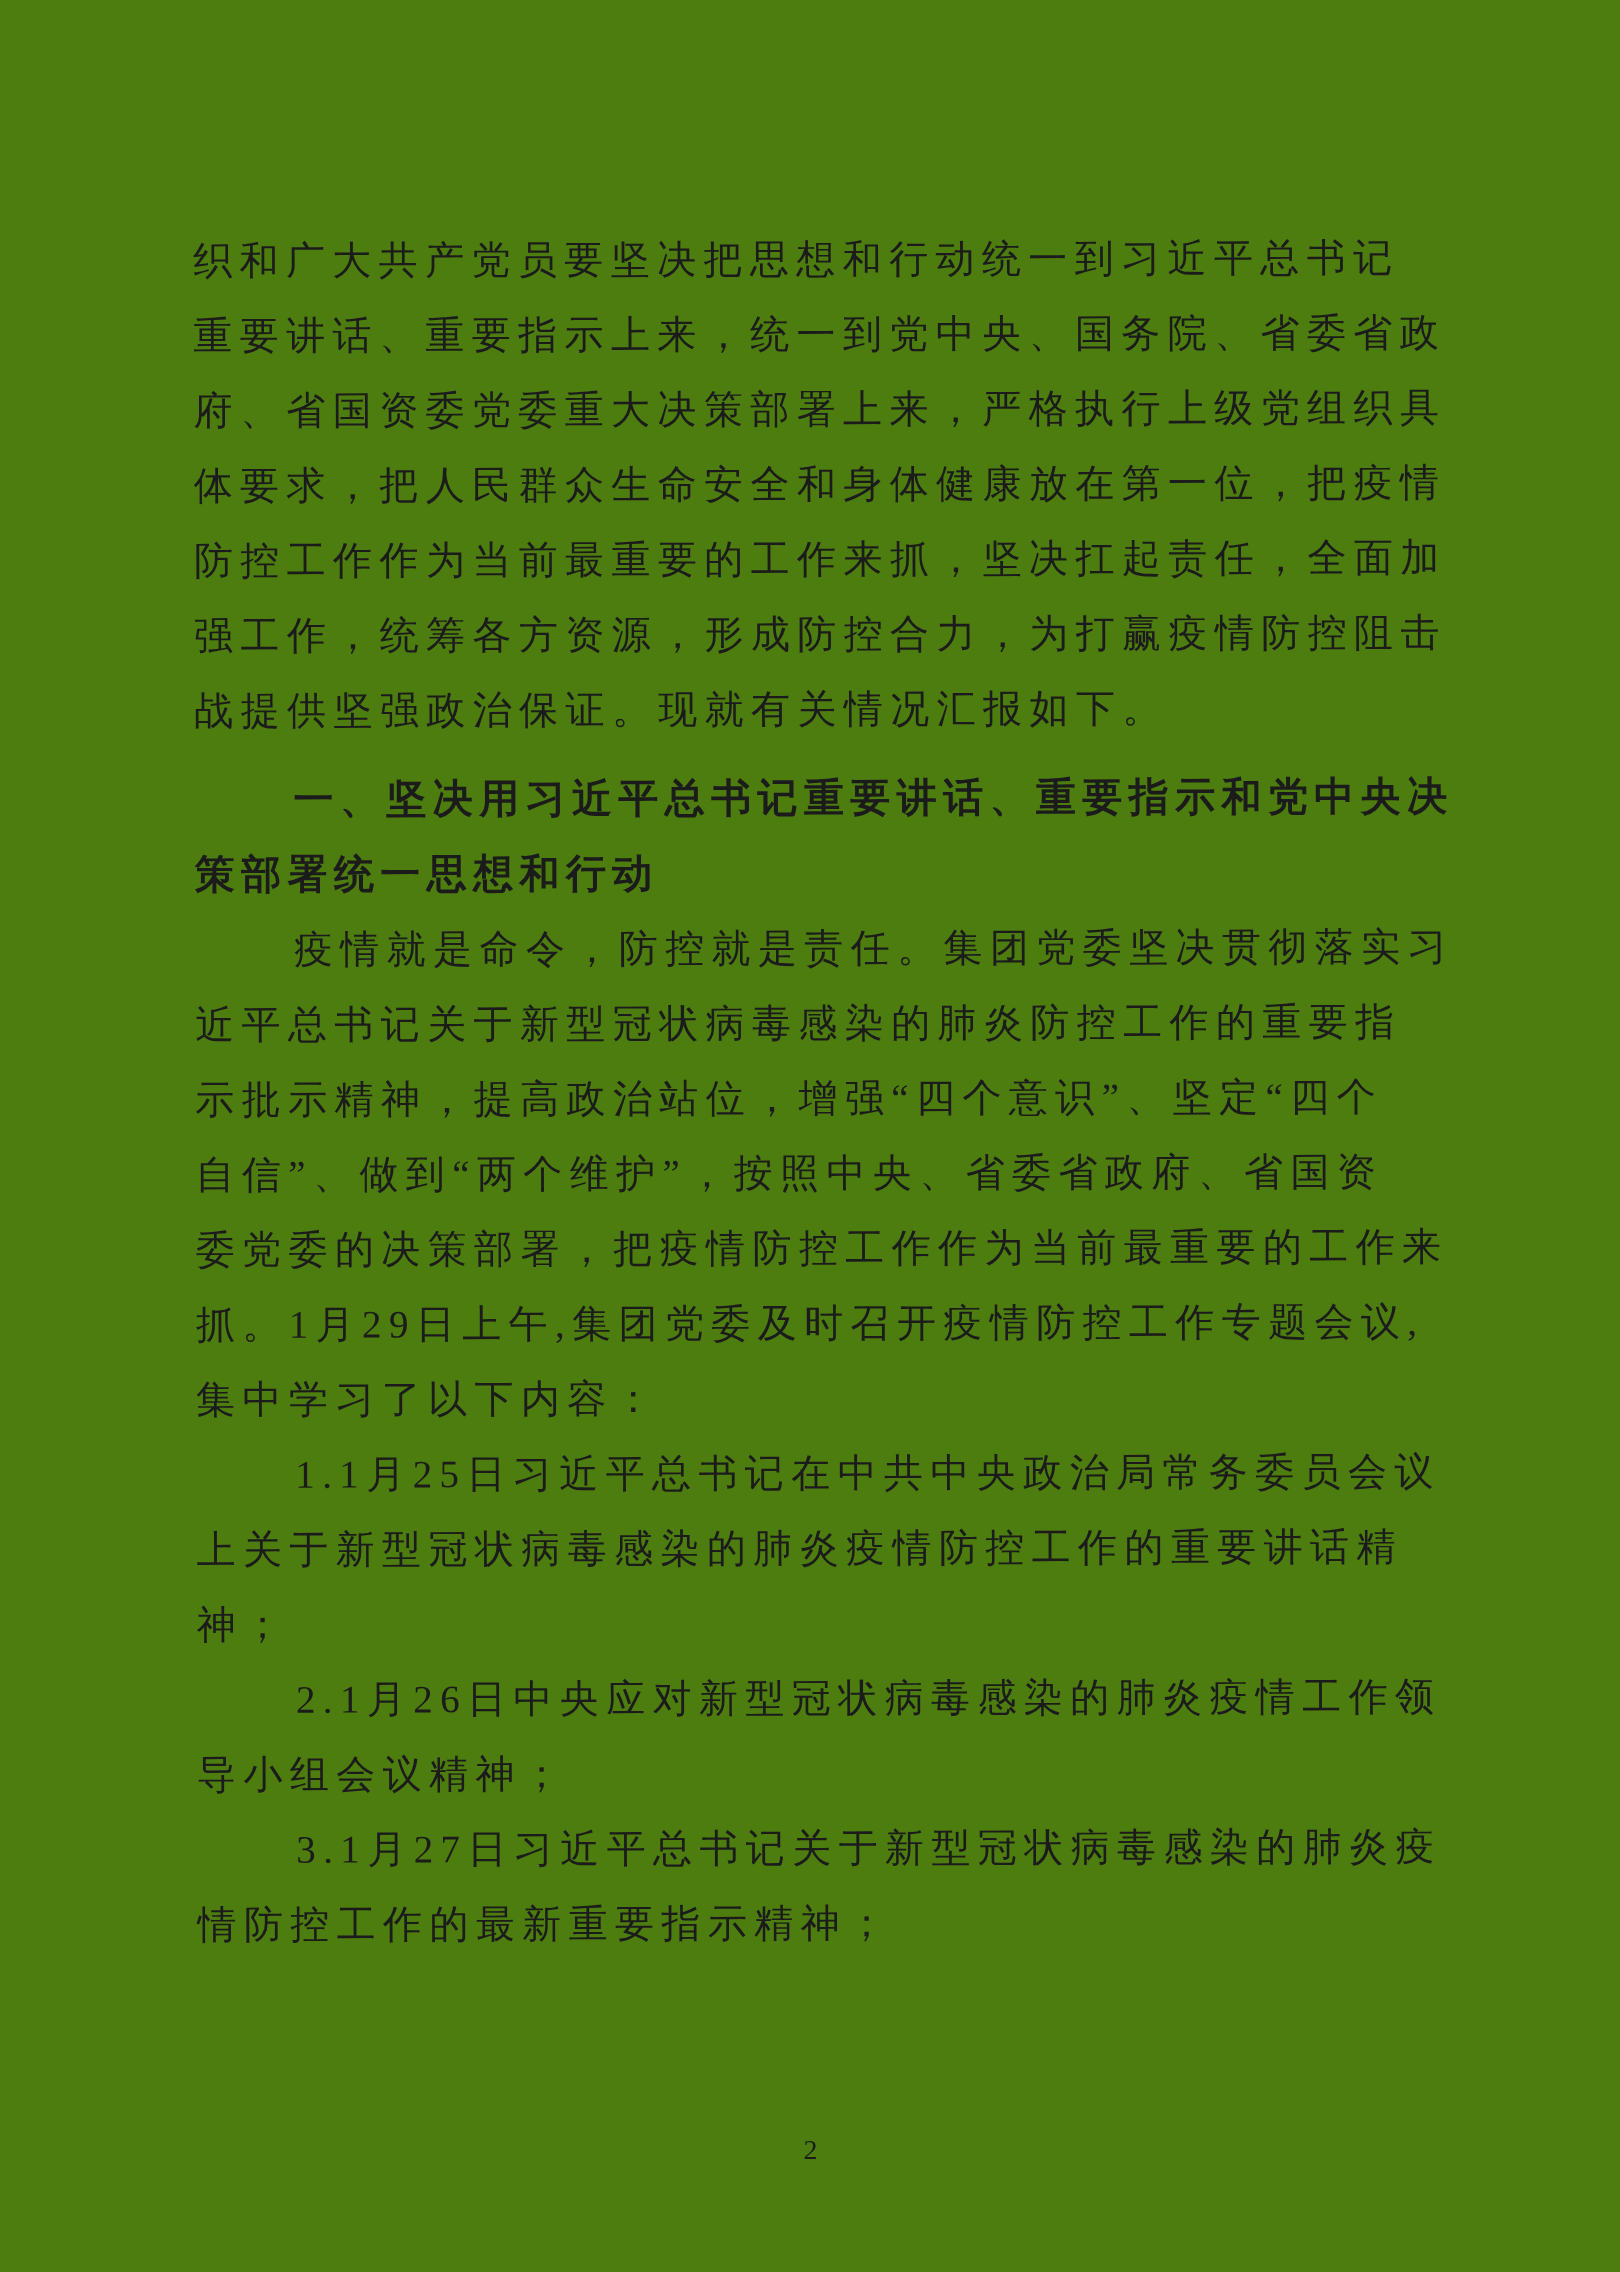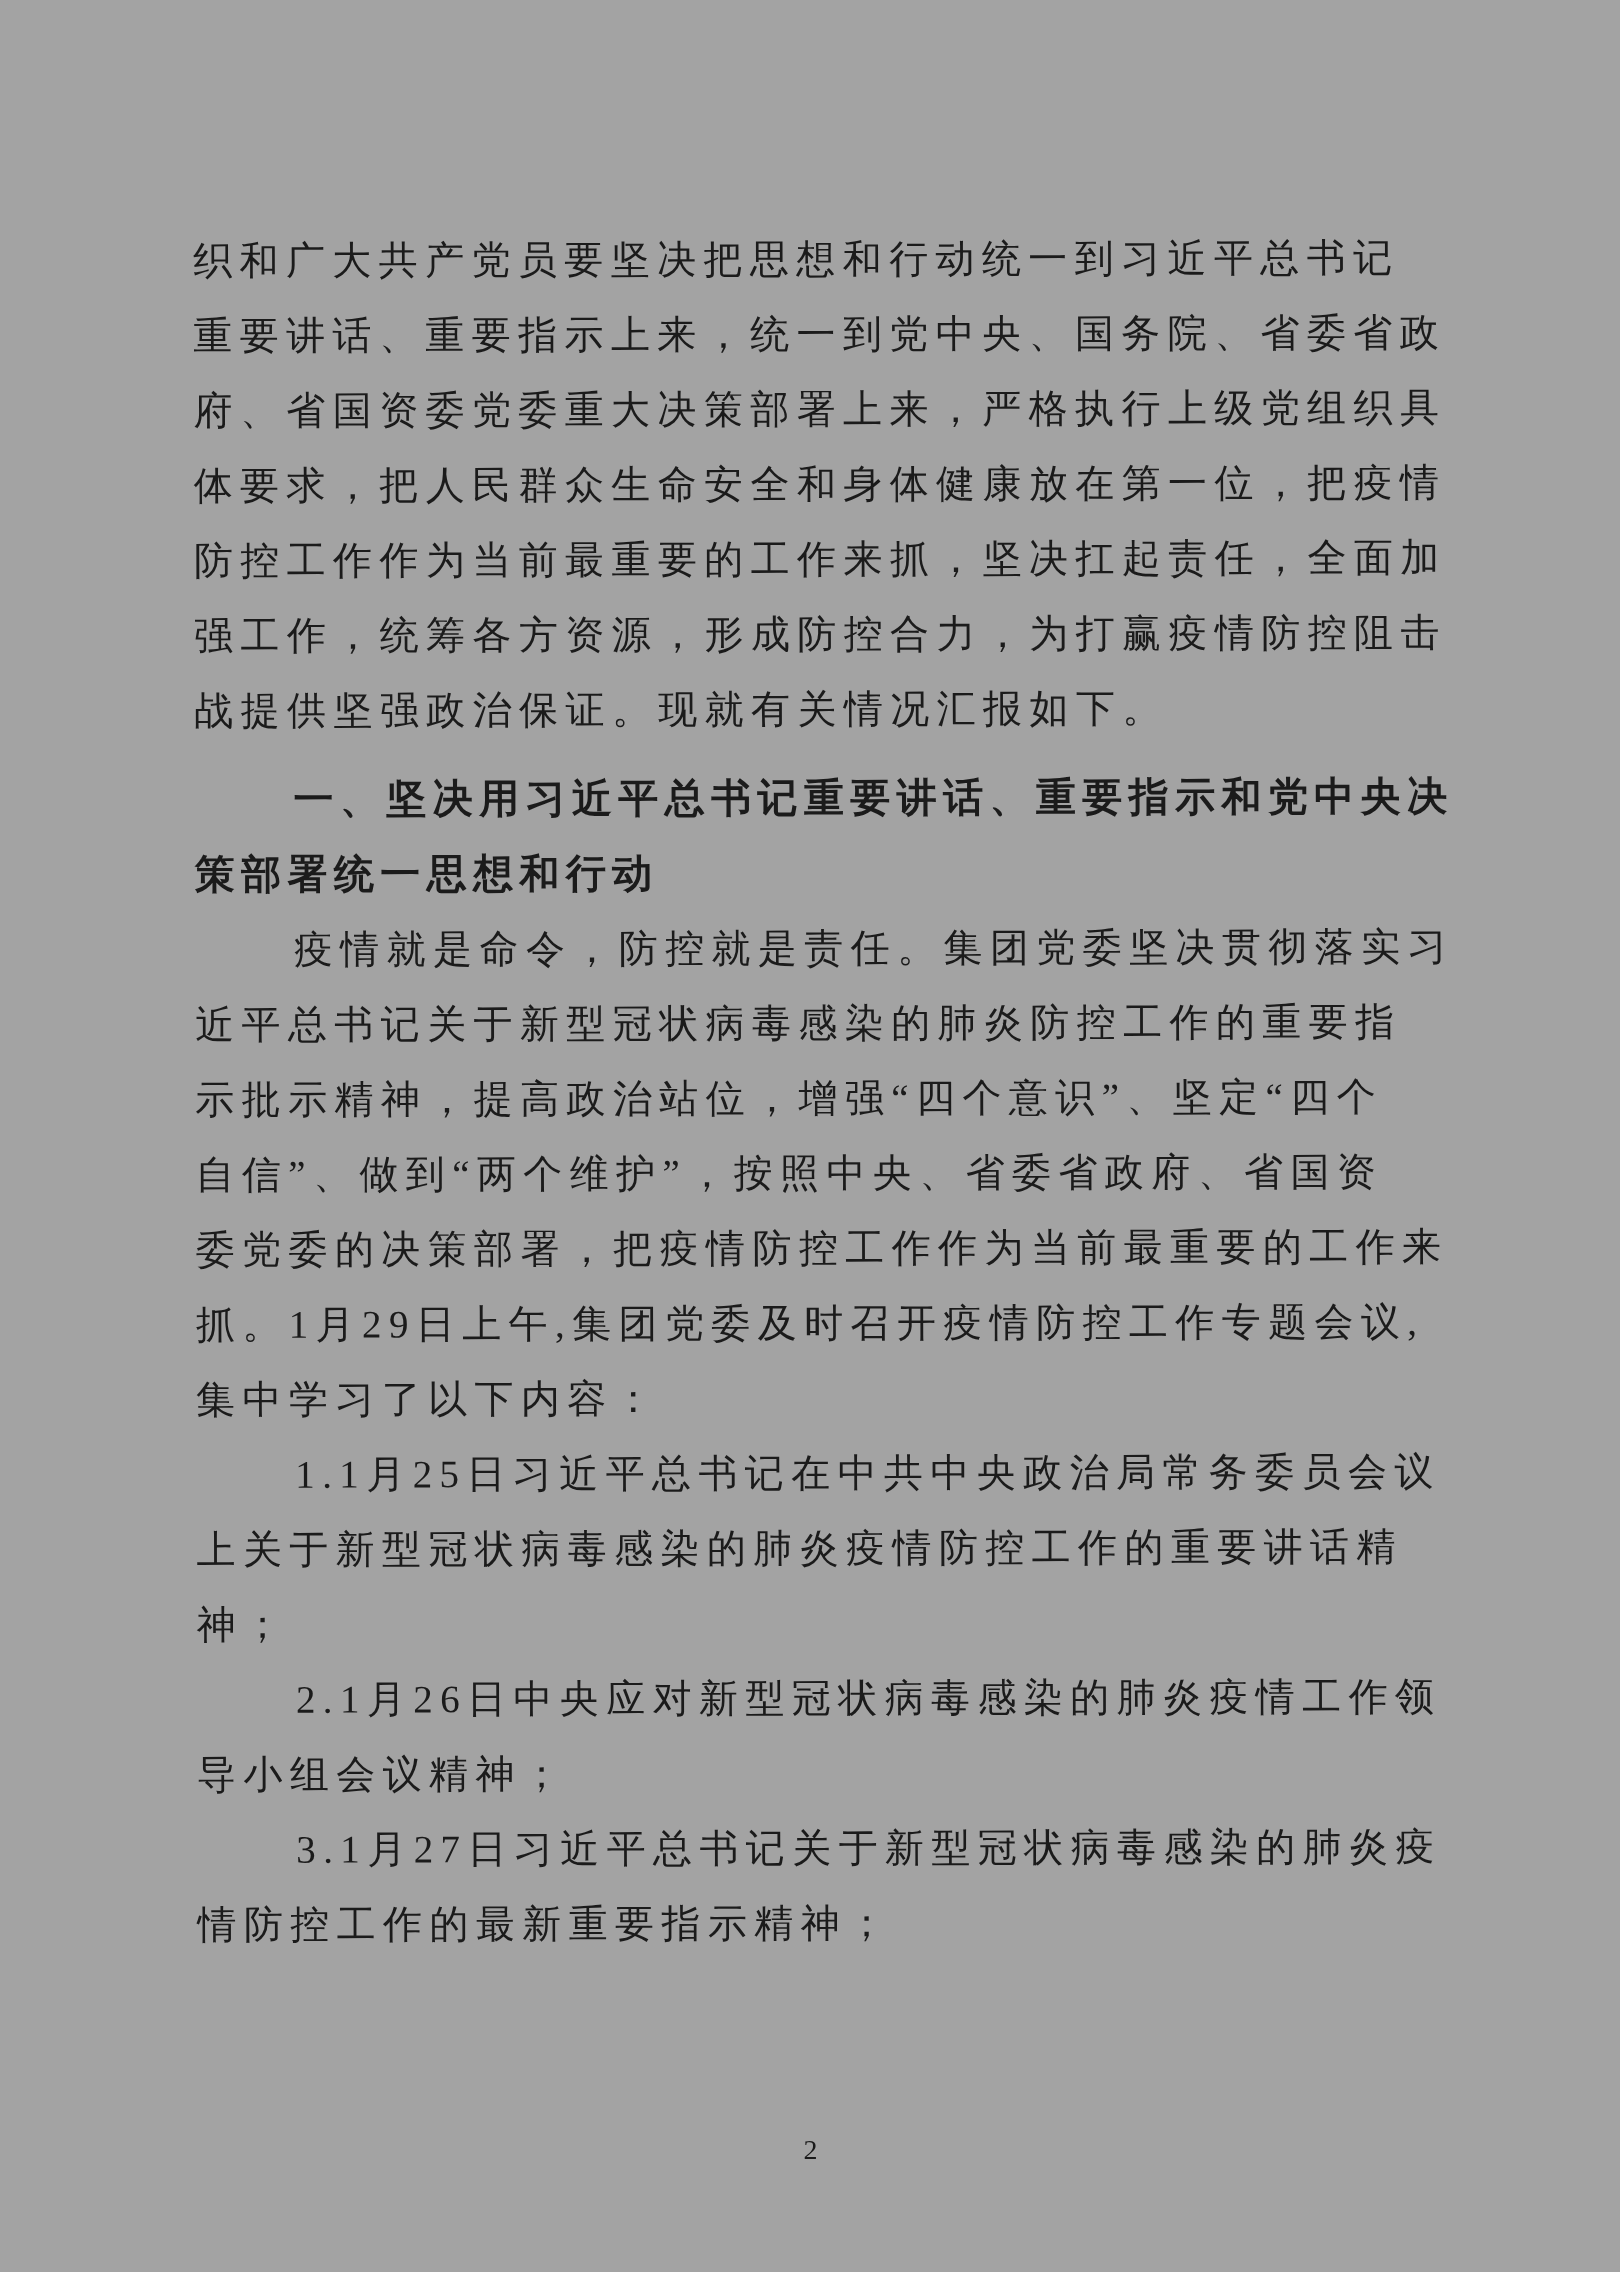--- a/index.html
+++ b/index.html
@@ -4,21 +4,21 @@
 <style>
   html, body {
     margin: 0;
     padding: 0;
     background: #e8e8e8;
   }
   .page {
     position: relative;
     width: 1621px;
     height: 2273px;
-    background: #a3a3a3;
+    background: #4d7c0f;
     overflow: hidden;
     font-family: "Liberation Serif", "DejaVu Serif", serif;
     color: #1b1b1b;
   }
   .content {
     position: absolute;
     left: 193px;
     top: 223px;
     width: 1287px;
     transform: rotate(-0.15deg);

